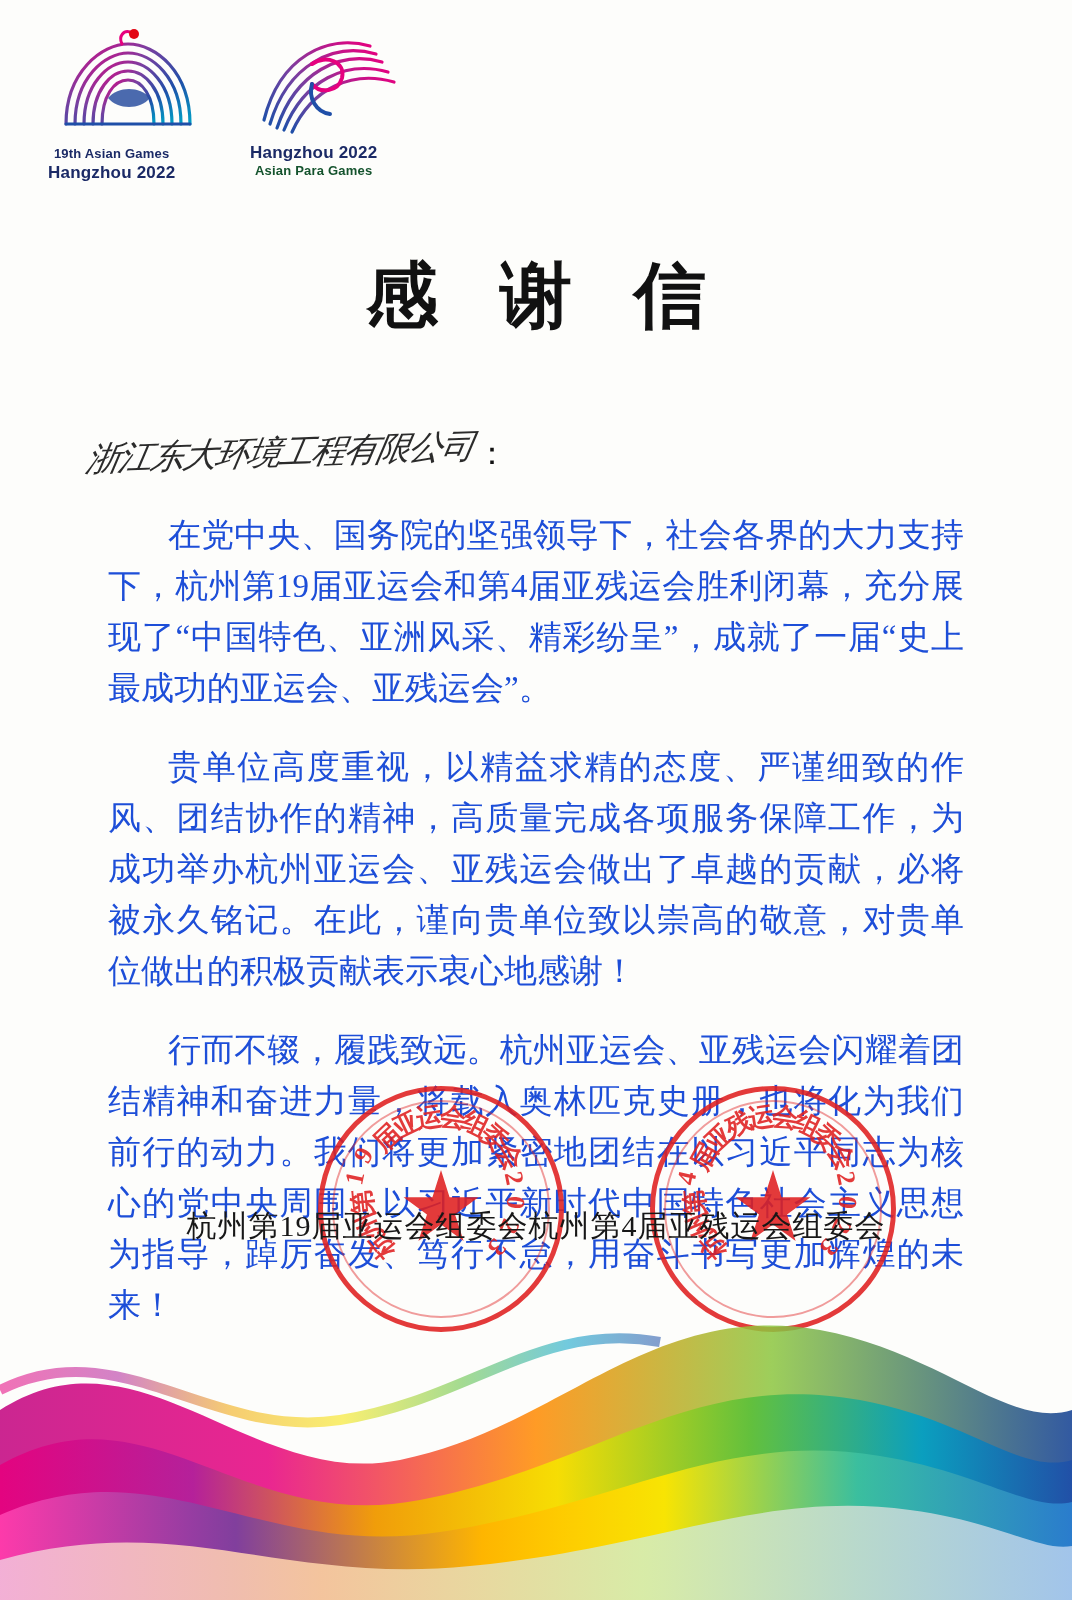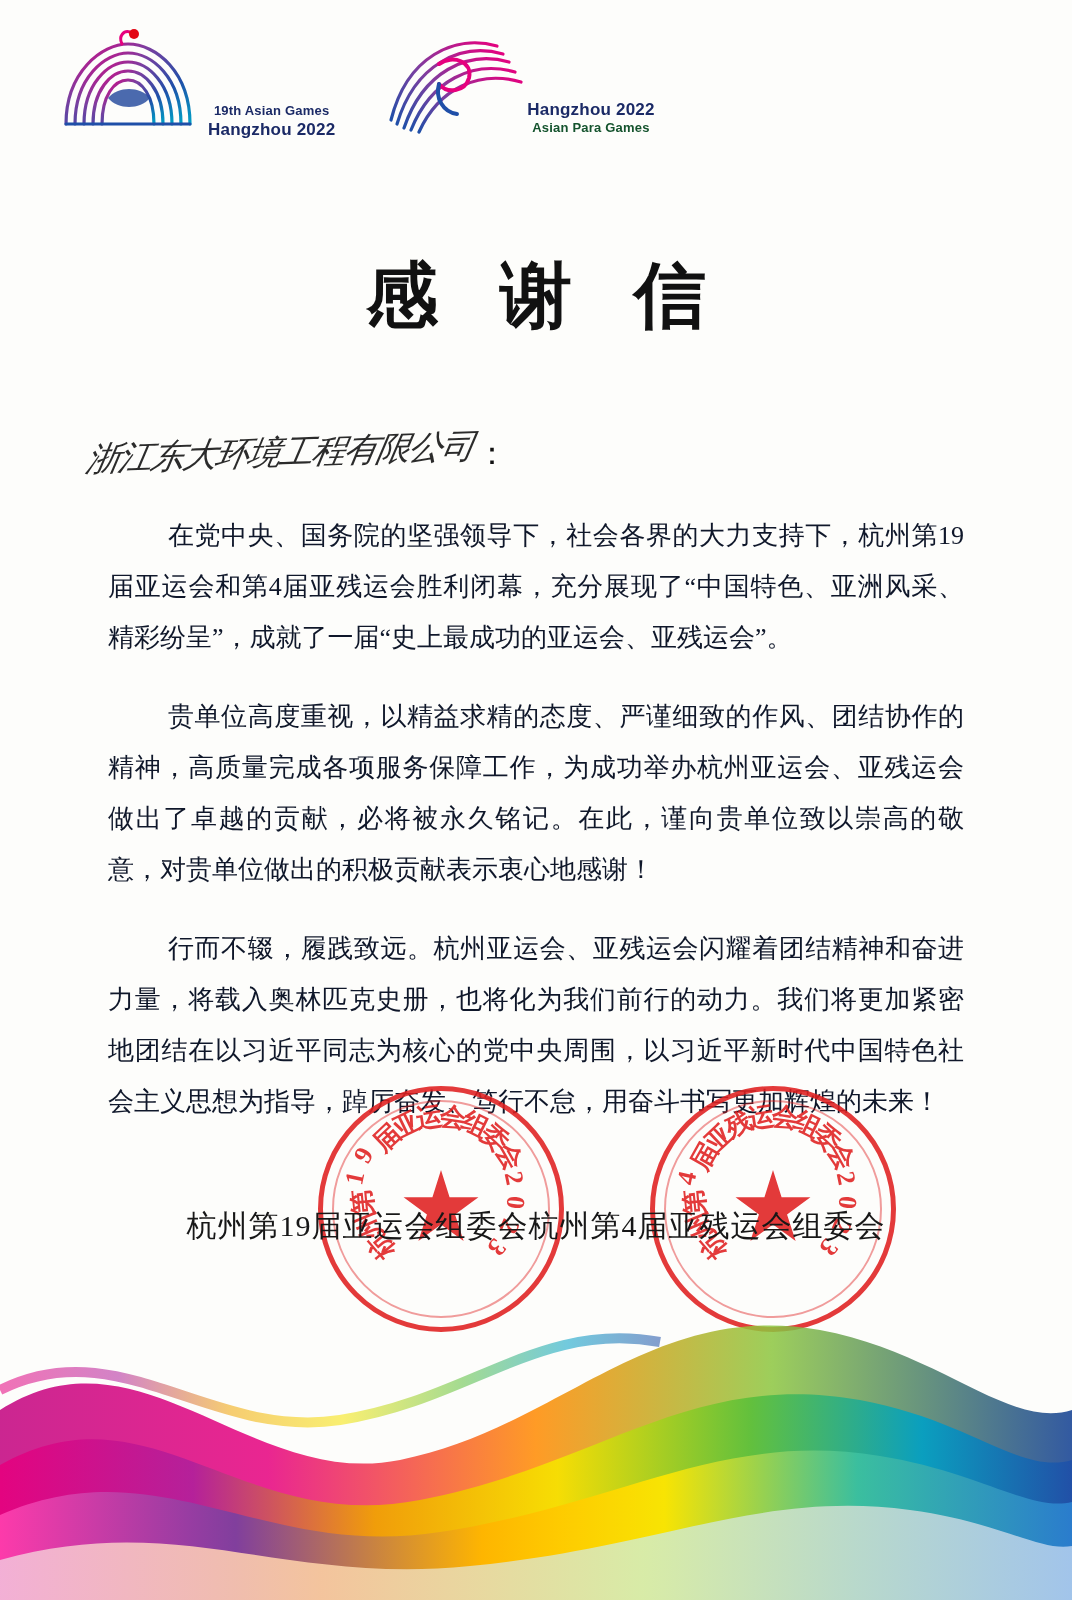--- a/index.html
+++ b/index.html
@@ -21,22 +21,22 @@
   .logos {
     position: absolute;
     top: 28px;
     left: 48px;
     display: flex;
     align-items: flex-start;
     gap: 42px;
   }
   .logo-block {
     display: flex;
-    flex-direction: row;
-    align-items: flex-end;
+    flex-direction: column;
+    align-items: flex-start;
   }
   .logo-mark {
     position: relative;
     width: 160px;
     height: 112px;
   }
   .logo-mark.para { width: 150px; height: 108px; }
   .logo-caption {
     margin-top: 6px;
     text-align: center;
@@ -89,23 +89,23 @@
     color: #111;
     margin-left: 4px;
   }
 
   
   .body-text {
     position: absolute;
     top: 510px;
     left: 108px;
     width: 856px;
-    color: #0f172a;
-    font-family: "Liberation Serif", serif;
-    font-size: 26px;
+    color: #1d4ed8;
+    font-family: "Liberation Serif", serif;
+    font-size: 33px;
     line-height: 51px;
     text-align: justify;
   }
   .body-text p {
     margin: 0 0 28px 0;
     text-indent: 60px;
   }
 
   
   .seal {

